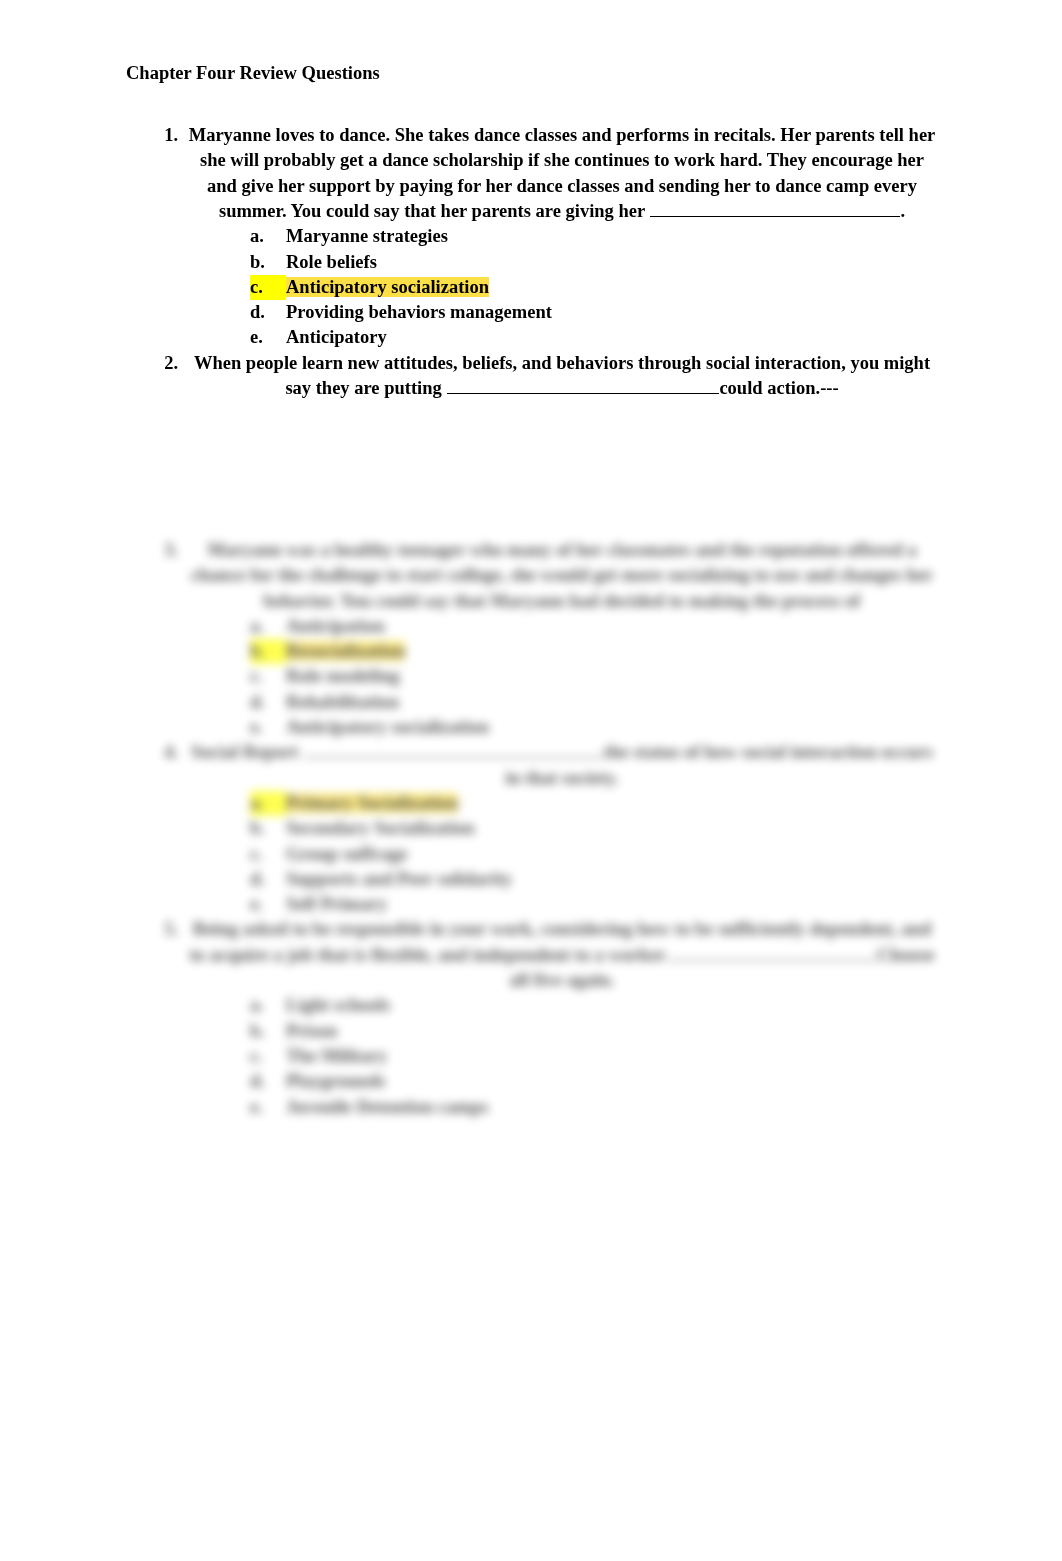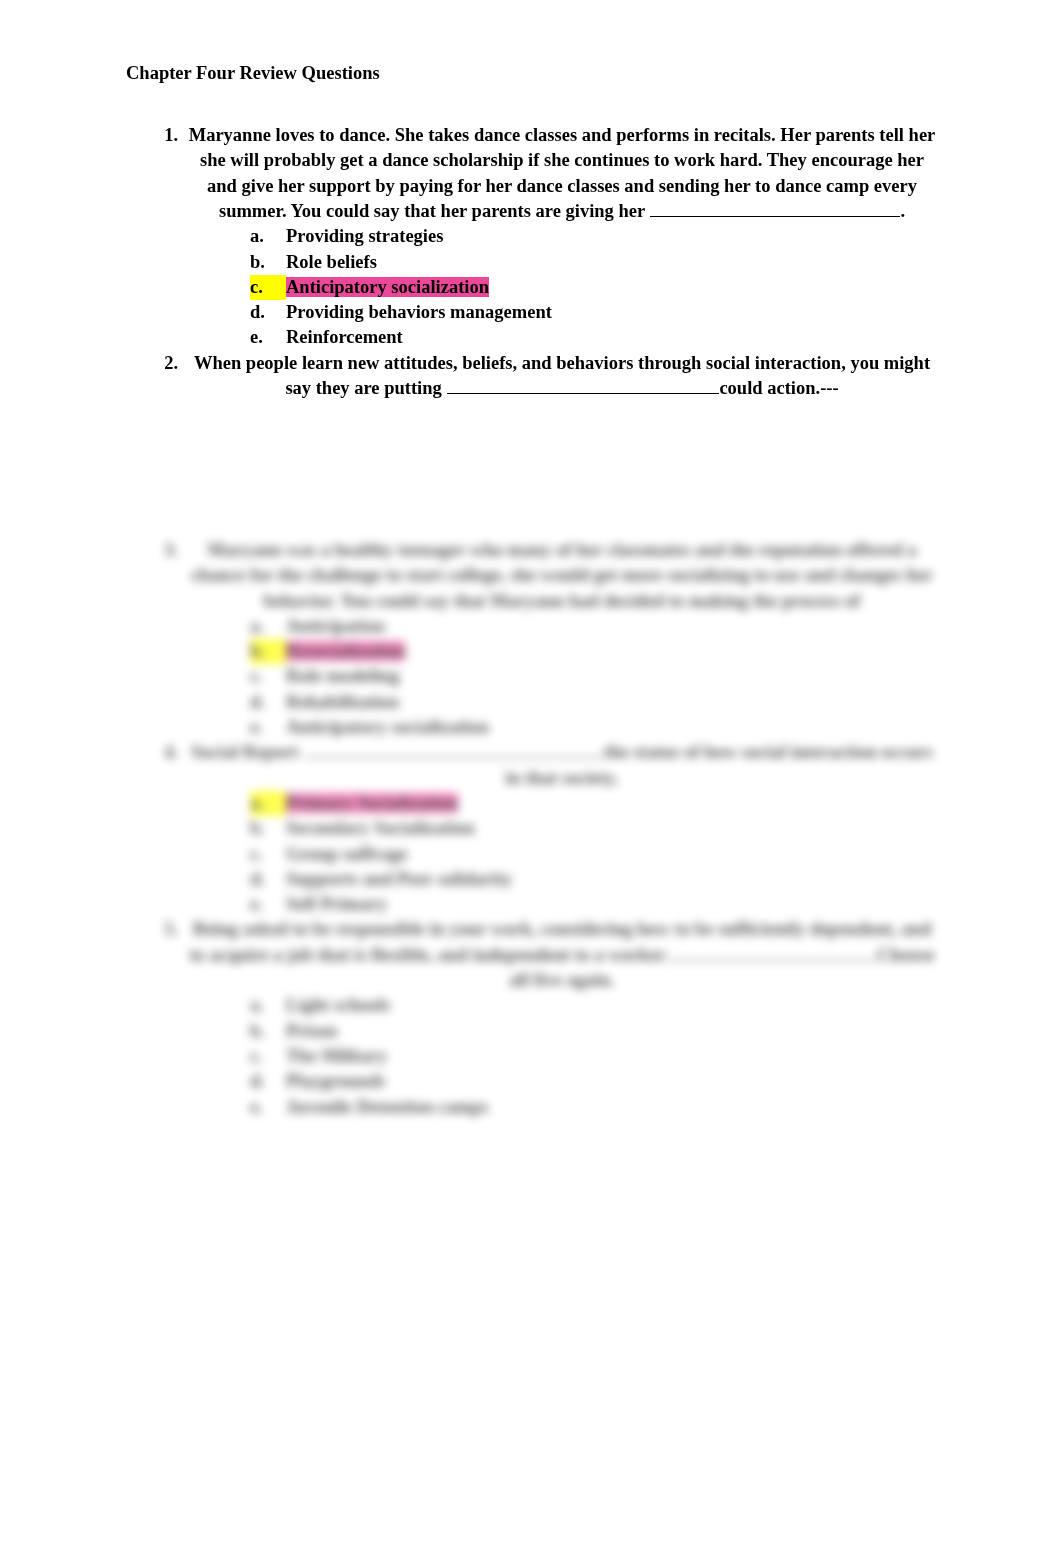--- a/index.html
+++ b/index.html
@@ -80,21 +80,21 @@
     white-space: nowrap;
   }
   .opt-letter {
     position: absolute;
     left: 62px;
     top: 0;
     width: 22px;
     text-align: left;
   }
   .opt-item.highlight .hl {
-    background: #ec4899;
+    background: #fde047;
   }
   .opt-item.highlight .opt-letter {
     background: #ffff00;
     padding-right: 10px;
     width: 26px;
   }
 
   
   .blurred-region {
     position: absolute;
@@ -127,37 +127,37 @@
   <div class="doc-title">Chapter Four Review Questions</div>
 
   <div class="qlist">
 
     <div class="q-item">
       <span class="q-num">1.</span>
       <span class="q-text"><span>Maryanne loves to dance.   She takes dance classes and performs in recitals.   Her parents tell her she will probably get a dance scholarship if she continues to work hard.   They encourage her and give her support by paying for her dance classes and sending her to dance camp every summer. You could say that her parents are giving her </span><span class="blank-line blank-q1"></span><span>.</span></span>
       <ul class="opt-list">
         <li class="opt-item">
           <span class="opt-letter">a.</span>
-          <span class="hl">Providing strategies</span>
+          <span class="hl">Maryanne strategies</span>
         </li>
         <li class="opt-item">
           <span class="opt-letter">b.</span>
           <span class="hl">Role beliefs</span>
         </li>
         <li class="opt-item highlight">
           <span class="opt-letter">c.</span>
           <span class="hl">Anticipatory socialization</span>
         </li>
         <li class="opt-item">
           <span class="opt-letter">d.</span>
           <span class="hl">Providing behaviors management</span>
         </li>
         <li class="opt-item">
           <span class="opt-letter">e.</span>
-          <span class="hl">Reinforcement</span>
+          <span class="hl">Anticipatory</span>
         </li>
       </ul>
     </div>
 
     <div class="q-item">
       <span class="q-num">2.</span>
       <span class="q-text"><span>When people learn new attitudes, beliefs, and behaviors through social interaction, you might say they are putting </span><span class="blank-line blank-q2"></span><span>could action.---</span></span>
     </div>
 
   </div>

